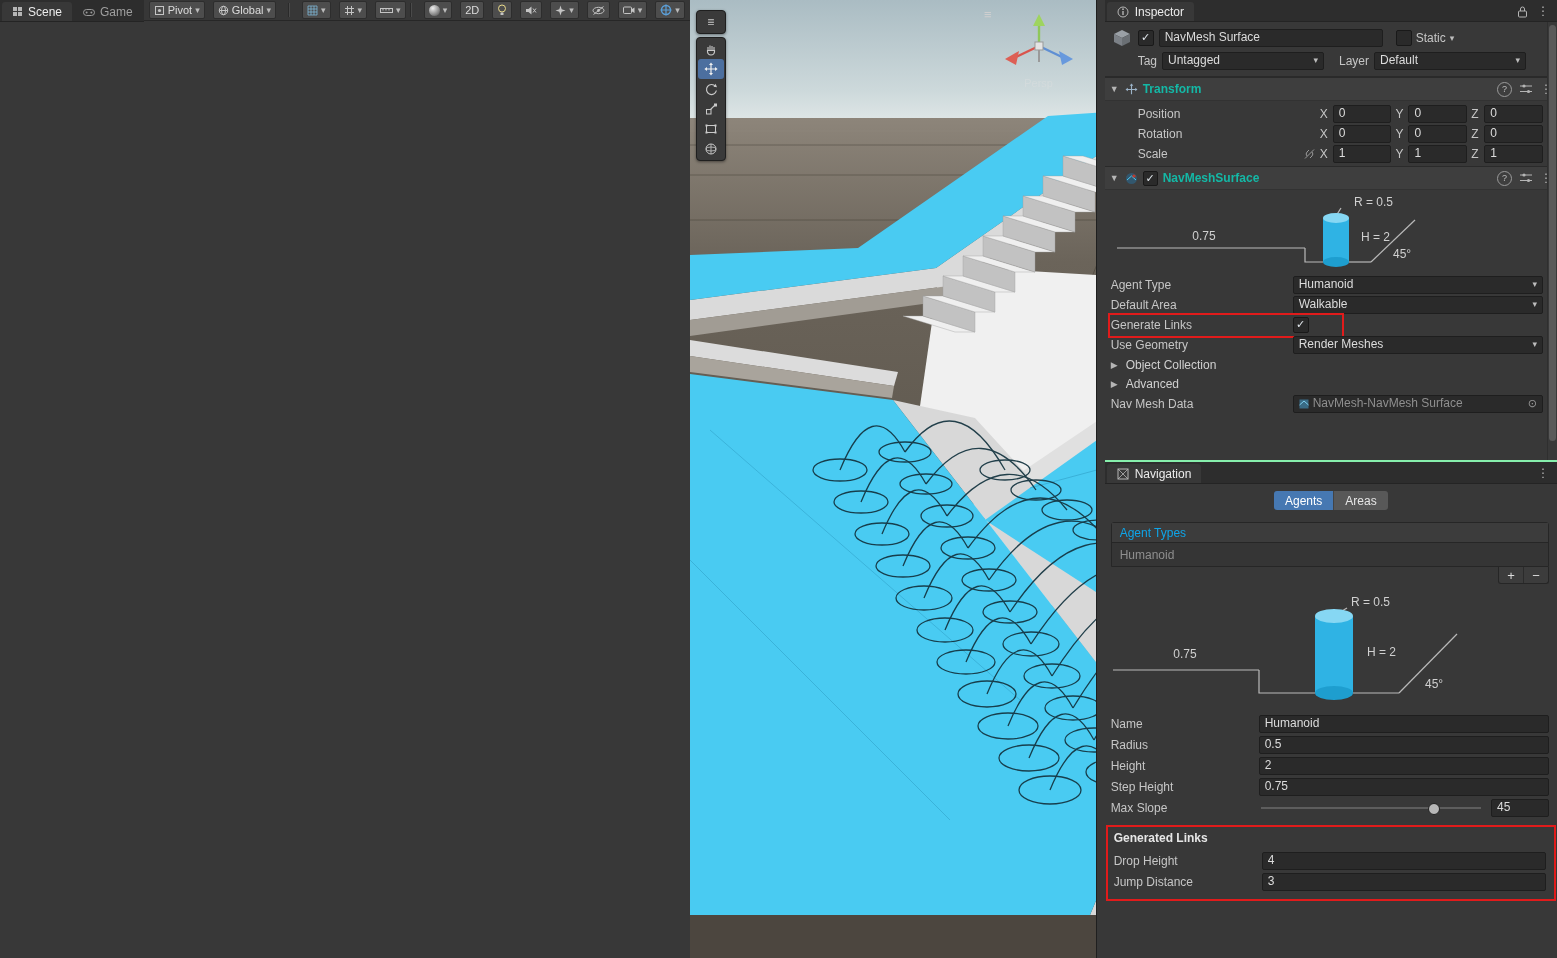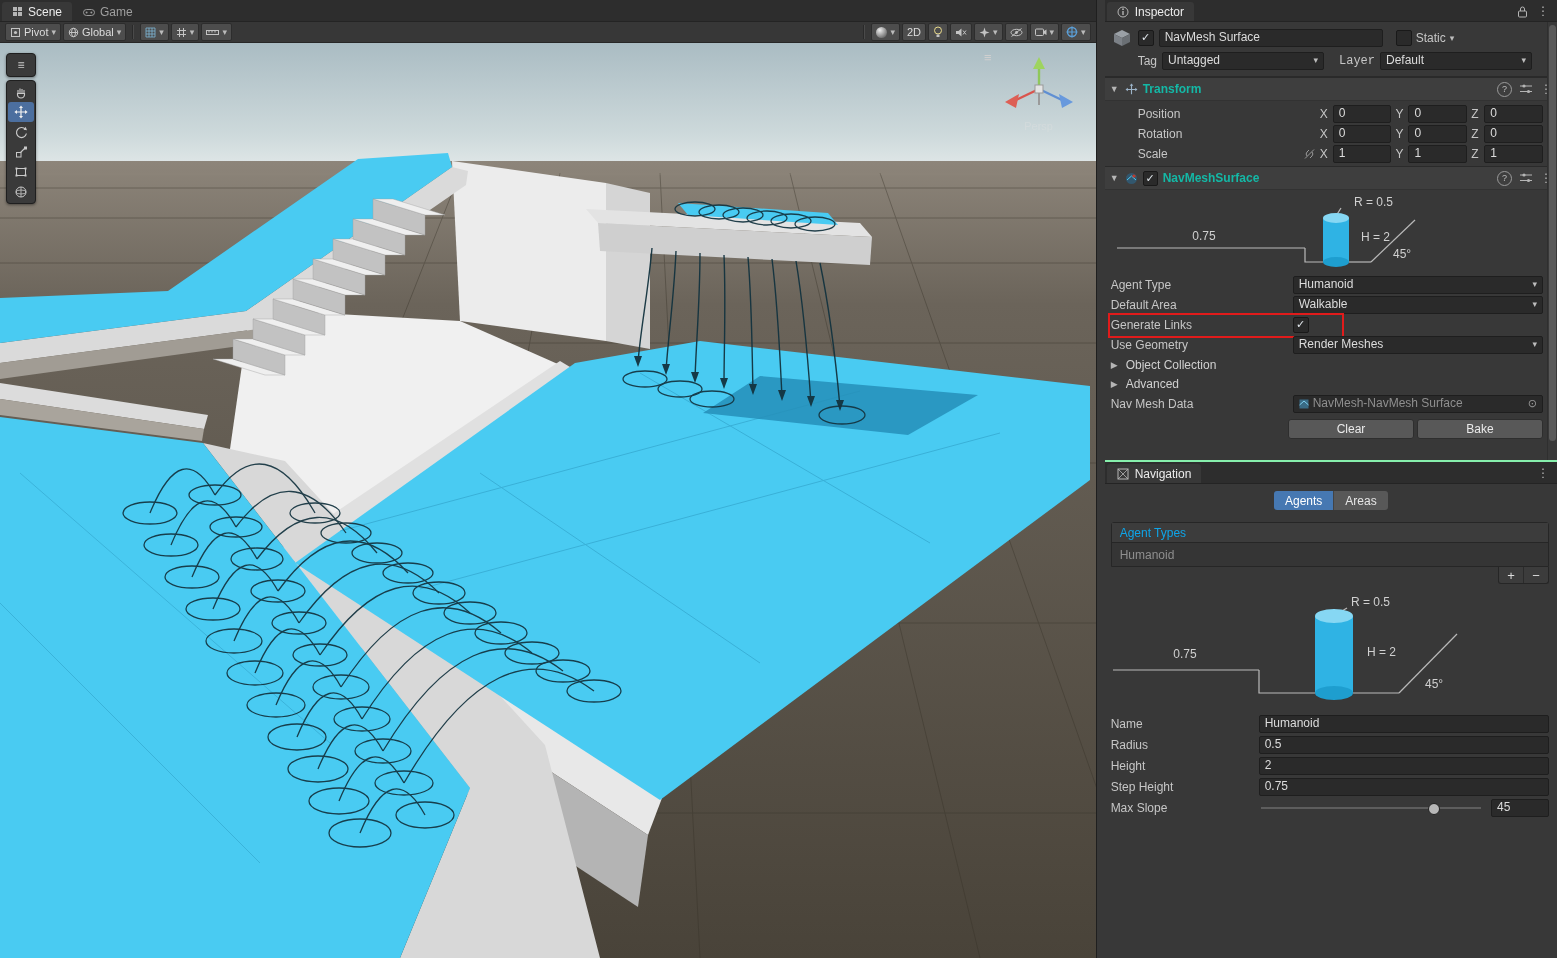--- a/index.html
+++ b/index.html
@@ -2,29 +2,29 @@
 <html><head>
 <meta charset="utf-8">
 <style>
   html,body{margin:0;padding:0;}
   body{width:1557px;height:958px;overflow:hidden;background:#383838;
        font-family:"Liberation Sans",sans-serif;font-size:12px;color:#d2d2d2;
        -webkit-font-smoothing:antialiased;}
   .root{display:flex;width:1557px;height:958px;}
 
   
-  .scene-pane{width:1102px;display:flex;flex-direction:column;background:#383838;}
+  .scene-pane{width:1102px;display:flex;flex-direction:row;background:#383838;}
   .tabbar{height:21px;background:#2d2d2d;border-bottom:1px solid #242424;
           display:flex;align-items:flex-end;padding-left:2px;}
   .tab{height:19px;display:flex;align-items:center;gap:5px;padding:0 10px;
        color:#9f9f9f;border-radius:3px 3px 0 0;margin-right:1px;}
   .tab.active{background:#383838;color:#ececec;}
   .toolbar{height:20px;background:#373737;border-bottom:1px solid #272727;
            display:flex;align-items:center;justify-content:space-between;padding:0 5px;}
-  .tb-group{display:flex;align-items:center;gap:2px;}
+  .tb-group{display:flex;align-items:center;gap:8px;}
   .tb-btn{height:16px;background:#4d4d4d;border:1px solid #2d2d2d;border-radius:2px;
           display:flex;align-items:center;gap:3px;padding:0 4px;color:#dcdcdc;font-size:11px;}
   .tb-btn .arrow{font-size:9px;color:#bbb;}
   .tb-sep{width:1px;height:14px;background:#2a2a2a;border-right:1px solid #4a4a4a;margin:0 4px;}
   .viewport{position:relative;flex:1;overflow:hidden;background:#4c463f;}
   svg.scene3d{position:absolute;left:0;top:0;}
 
   .tool-strip{position:absolute;top:10px;left:6px;display:flex;flex-direction:column;gap:3px;}
   .tool-box{background:#3a3a3a;border:1px solid #1f1f1f;border-radius:4px;
             box-shadow:0 1px 3px rgba(0,0,0,.45);display:flex;flex-direction:column;padding:1px;}
@@ -524,21 +524,21 @@
             <span class="lbl">Static</span>
             <span style="font-size:9px;color:#bdbdbd;">▾</span>
           </div>
         </div>
         <div class="go-row">
           <span class="lbl" style="margin-left:27px;">Tag</span>
           <div class="fld dd" style="width:150px;">
             <span>Untagged</span>
             <span class="arrow">▾</span>
           </div>
-          <span class="lbl" style="margin-left:10px;font-family:Liberation Mono, monospace;">Layer</span>
+          <span class="lbl" style="margin-left:10px;">Layer</span>
           <div class="fld dd" style="width:140px;">
             <span>Default</span>
             <span class="arrow">▾</span>
           </div>
         </div>
       </div>
 
       <div class="component">
         <div class="comp-header">
           <span class="tri">▼</span>
@@ -701,28 +701,20 @@
                 <svg width="10" height="10" viewBox="0 0 10 10">
                   <rect x="0.5" y="0.5" width="9" height="9" fill="#3a6b85"></rect>
                       <path d="M0.5,6 L5,2 L9.5,6" stroke="#7fd0ef" fill="none"></path>
                 </svg>
                 <span>NavMesh-NavMesh Surface</span>
               </span>
               <span style="color:#9a9a9a;font-size:11px;">⊙</span>
             </div>
               </div>
           </div>
-          <div class="buttons-row">
-            <div class="btn">
-                <span>Clear</span>
-              </div>
-            <div class="btn">
-                <span>Bake</span>
-              </div>
-          </div>
         </div>
       </div>
 
       <div class="scrollbar">
         <div class="scroll-thumb"></div>
       </div>
     </div>
 
     <div class="win navigation-window">
       <div class="win-tabbar">
@@ -808,15 +800,30 @@
           </div>
       </div>
       <div class="nav-row">
         <span class="nav-label">Max Slope</span>
         <div class="slider-track">
           <div class="slider-handle"></div>
         </div>
         <div class="fld slider-num"><span>45</span></div>
       </div>
 
+      <div class="genlinks-box">
+        <div class="genlinks-title">Generated Links</div>
+        <div class="nav-row">
+          <span class="nav-label">Drop Height</span>
+          <div class="nav-value">
+              <div class="fld"><span>4</span></div>
+            </div>
+        </div>
+        <div class="nav-row">
+          <span class="nav-label">Jump Distance</span>
+          <div class="nav-value">
+              <div class="fld"><span>3</span></div>
+            </div>
+        </div>
+      </div>
     </div>
   </div>
 </div>
 
 </body></html>

